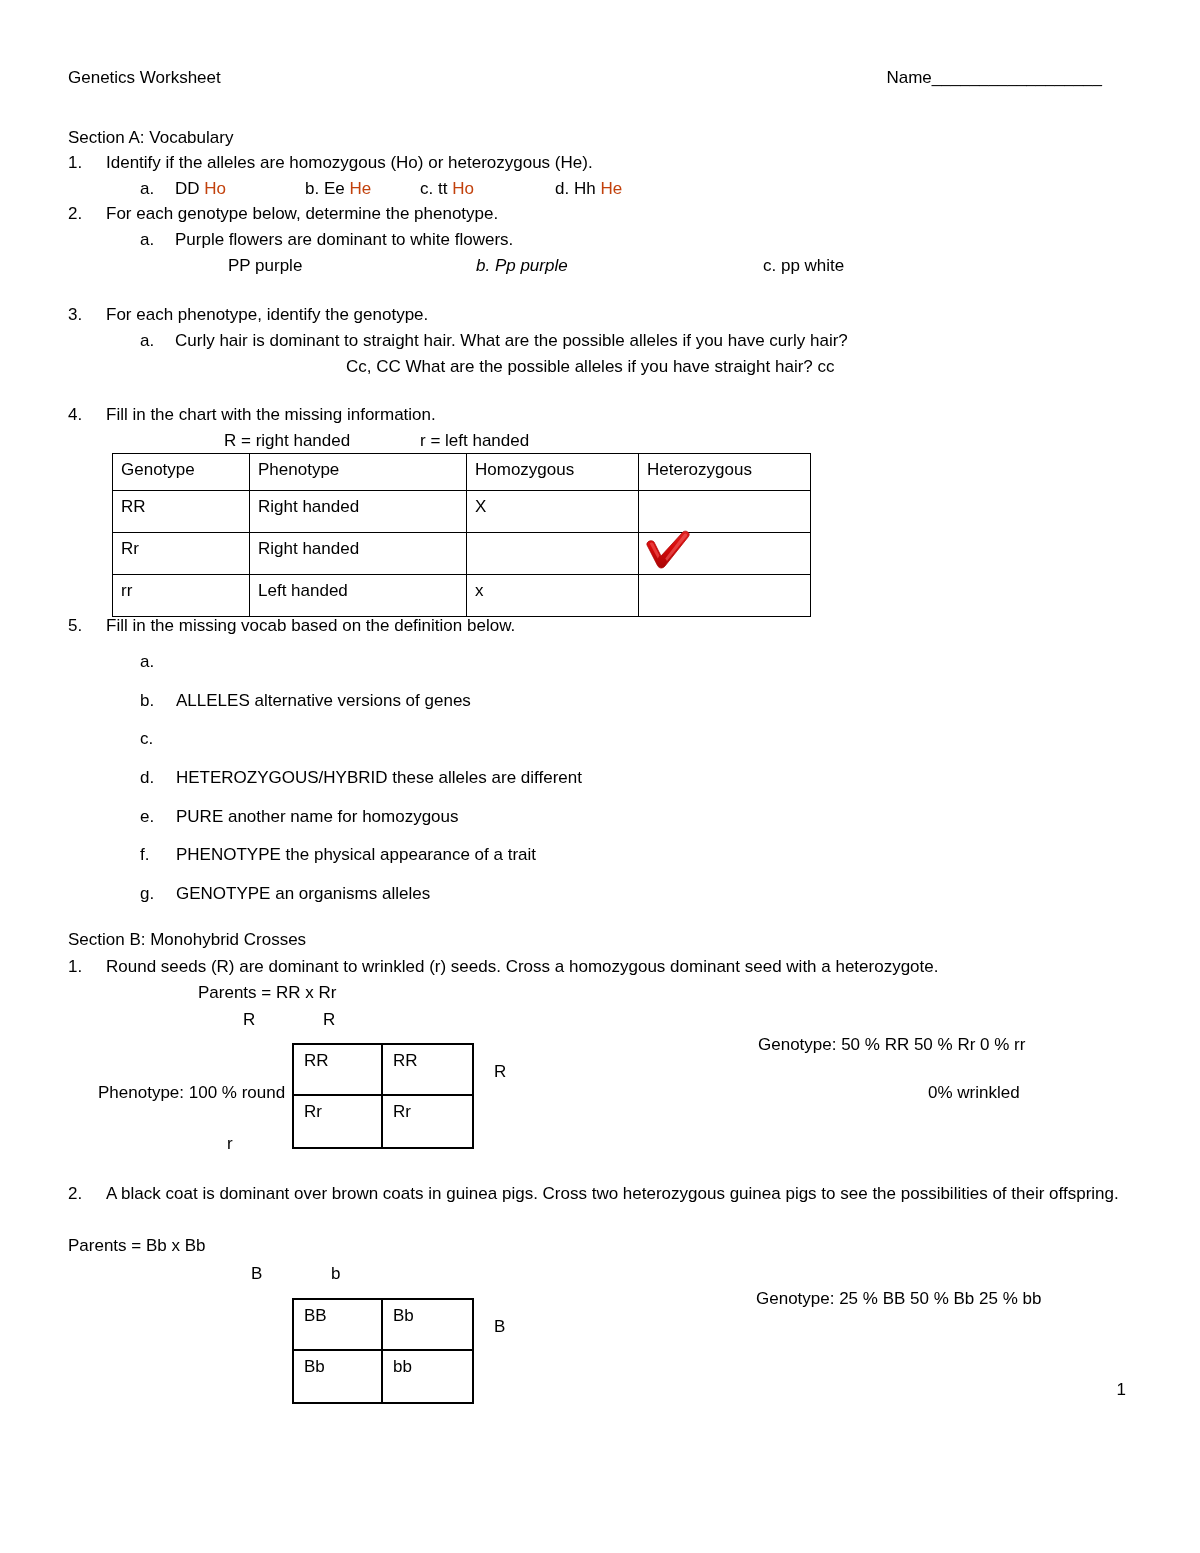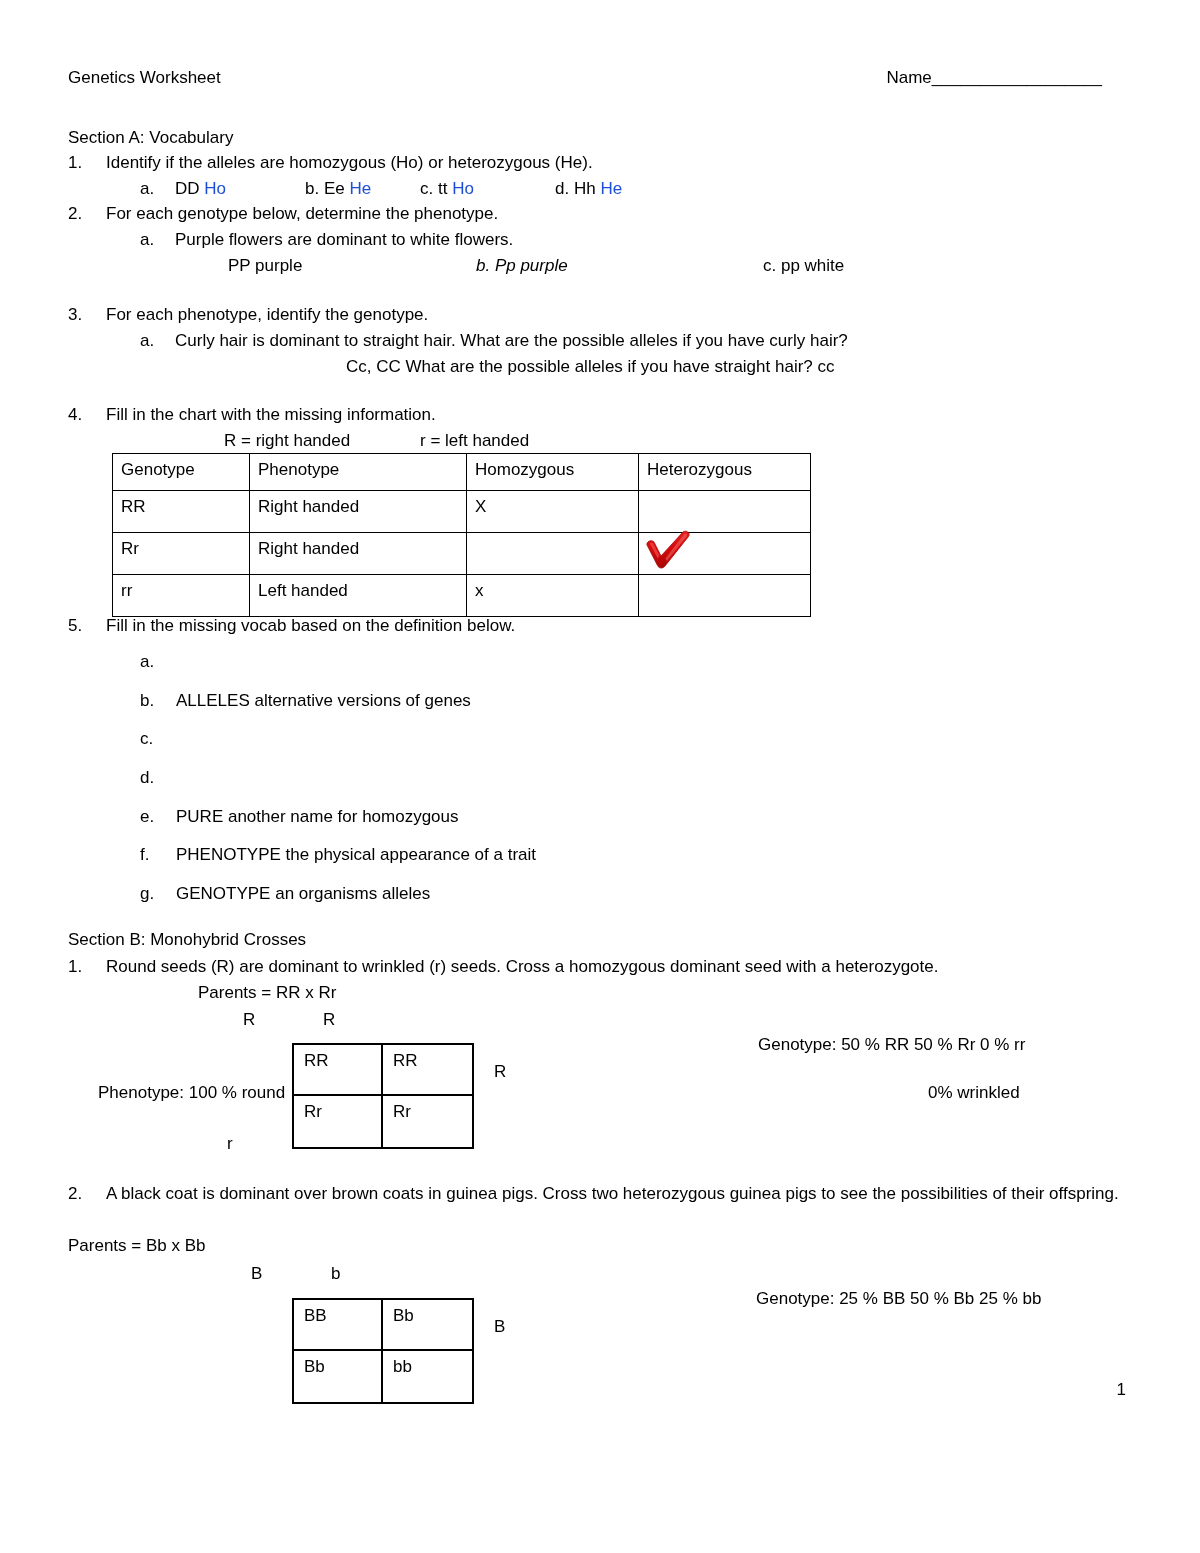--- a/index.html
+++ b/index.html
@@ -29,21 +29,21 @@
     right: 80px;
     display: flex;
     justify-content: space-between;
     align-items: center;
   }
   .doc-title { white-space: nowrap; }
   .name-line { white-space: nowrap; margin-right: 18px; }
 
   
   .abs { position: absolute; }
-  .red { color: #1d4ed8; }
+  .red { color: #c2410c; }
   .nowrap { white-space: nowrap; }
 
   .sec-head {
     font-weight: normal;
     white-space: nowrap;
   }
 
   
   .num-item {
     display: flex;
@@ -246,20 +246,21 @@
     </div>
     <div class="vocab-row">
       <span class="vocab-marker">b.</span>
       <span>ALLELES alternative versions of genes</span>
     </div>
     <div class="vocab-row">
       <span class="vocab-marker">c.</span>
     </div>
     <div class="vocab-row">
       <span class="vocab-marker">d.</span>
+      <span>HETEROZYGOUS/HYBRID these alleles are different</span>
     </div>
     <div class="vocab-row">
       <span class="vocab-marker">e.</span>
       <span>PURE another name for homozygous</span>
     </div>
     <div class="vocab-row">
       <span class="vocab-marker">f.</span>
       <span>PHENOTYPE the physical appearance of a trait</span>
     </div>
     <div class="vocab-row">

